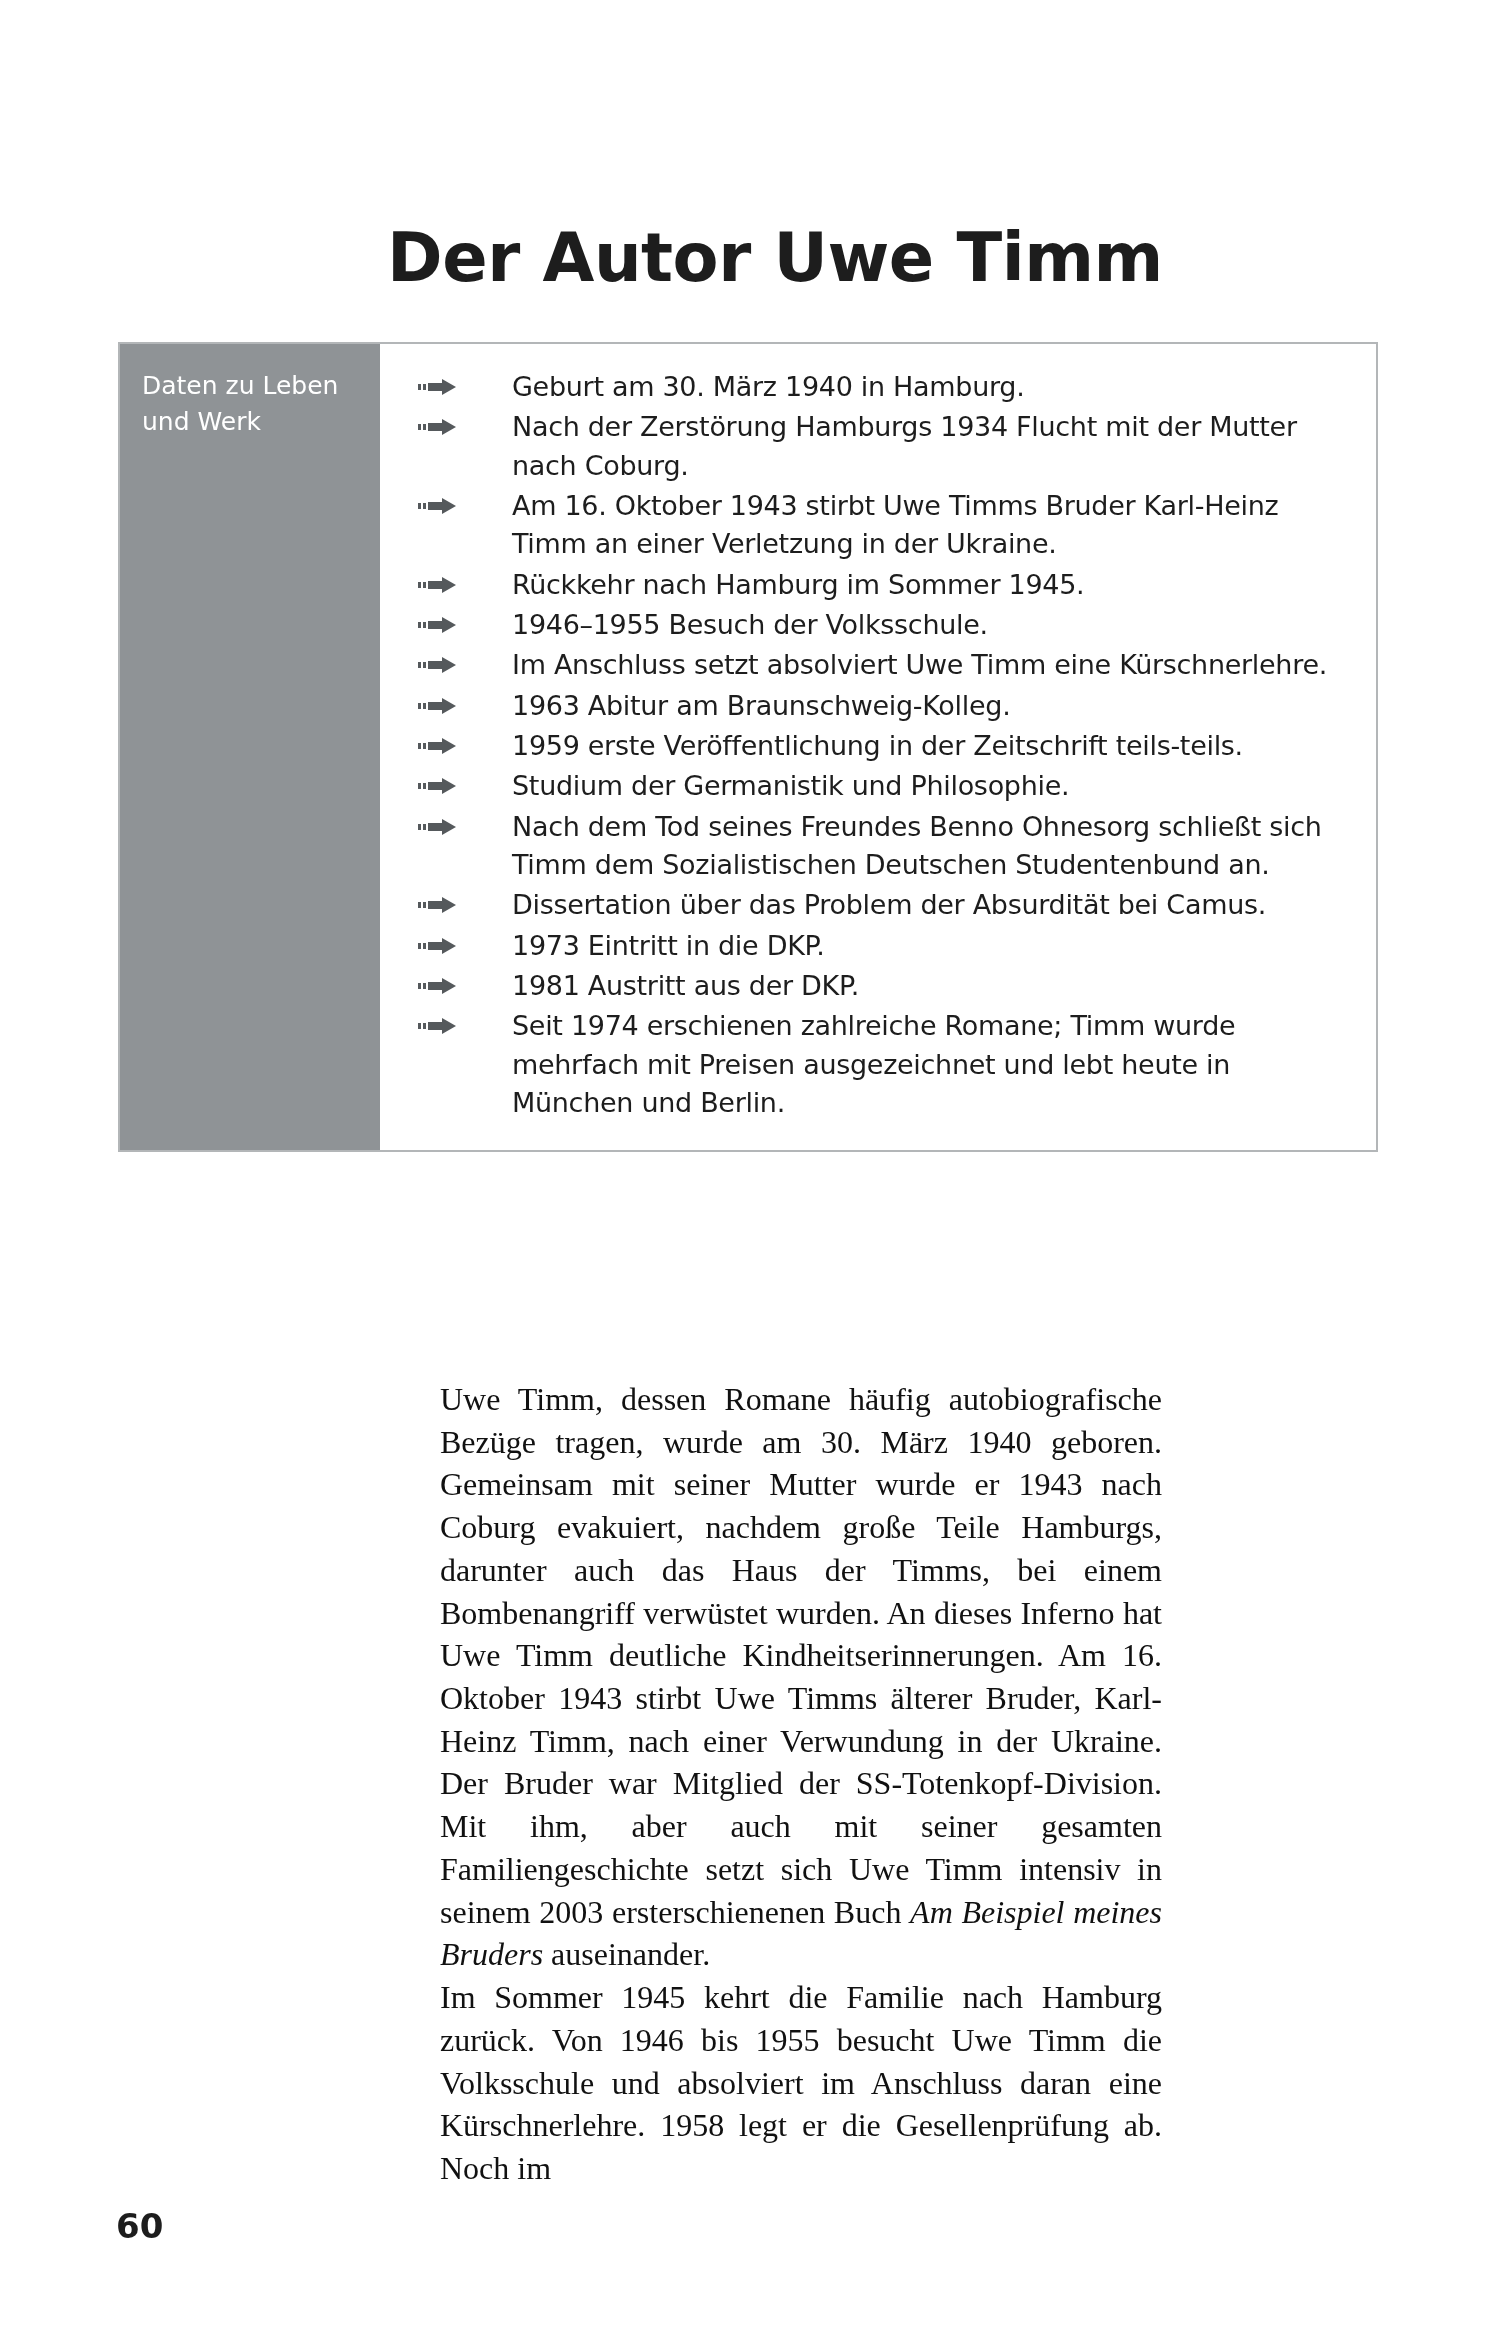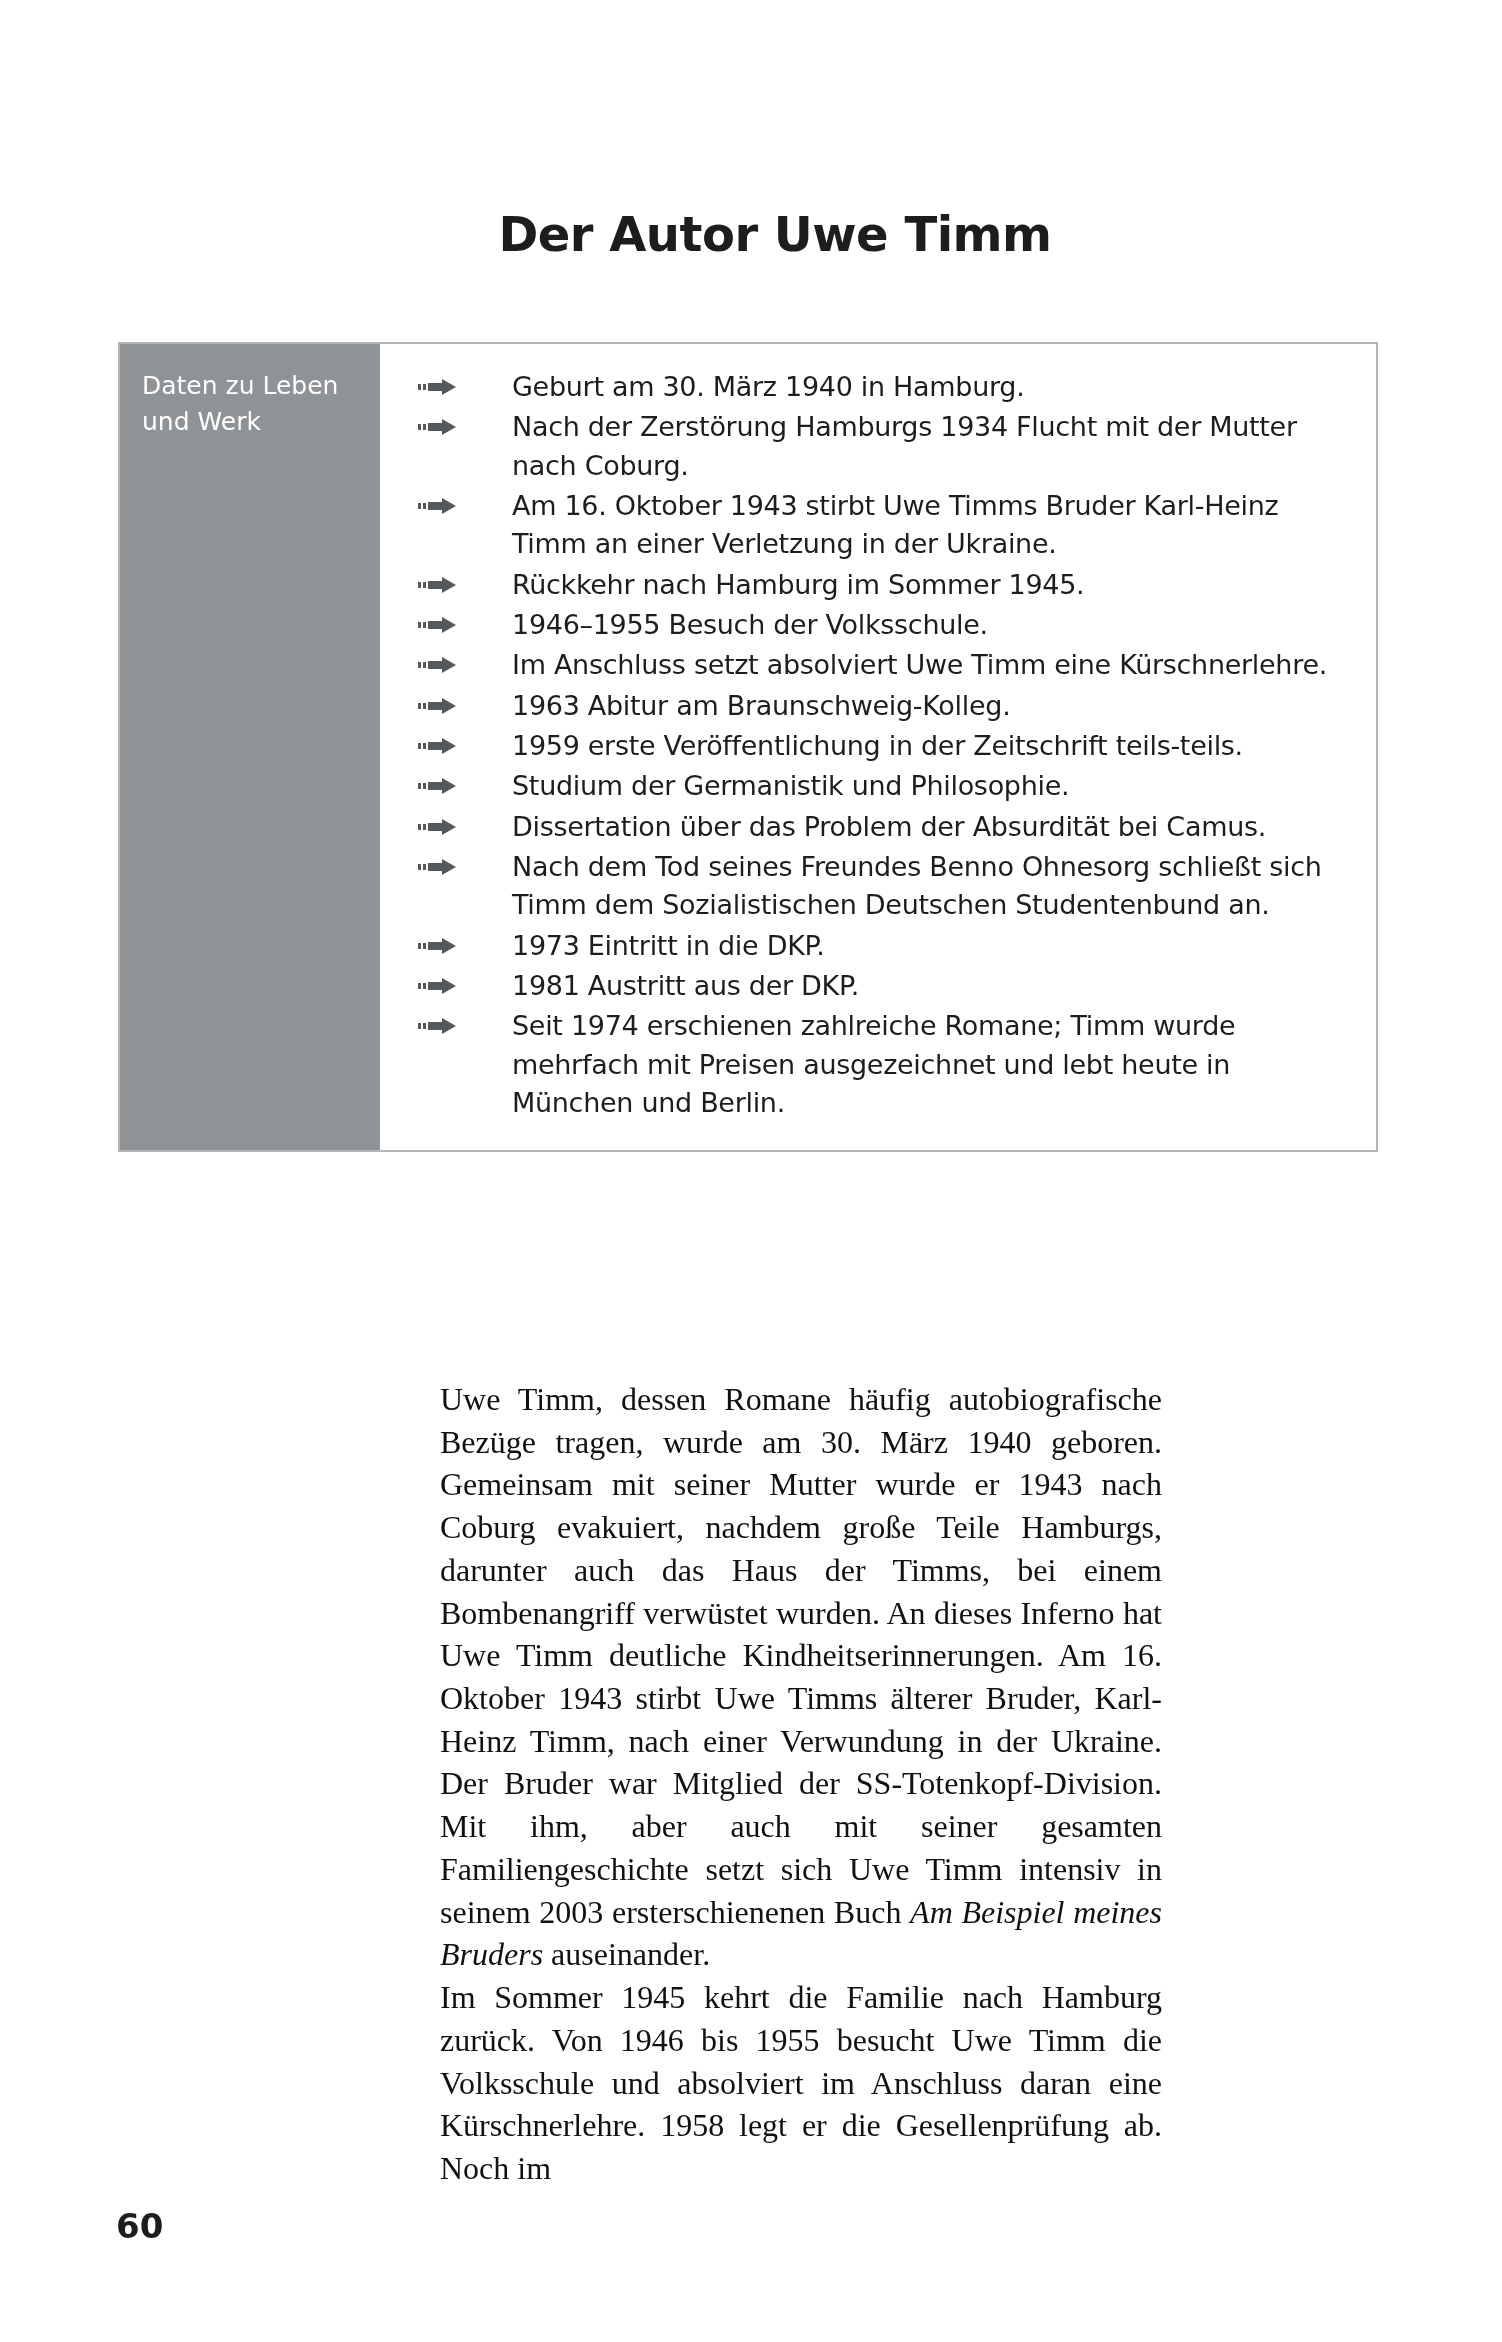--- a/index.html
+++ b/index.html
@@ -23,21 +23,21 @@
 
   
   .page-title {
     position: absolute;
     left: 0;
     right: 0;
     top: 174px;
     text-align: center;
     font-family: "DejaVu Sans", sans-serif;
     font-weight: bold;
-    font-size: 48px;
+    font-size: 67px;
     letter-spacing: -0.5px;
     color: #1d1d1d;
     padding-left: 48px;
   }
 
   
   .info-box {
     position: absolute;
     left: 118px;
     top: 342px;
@@ -256,33 +256,33 @@
 
         <li>
           <span class="arrow-icon">
             <svg width="42" height="18" viewBox="0 0 42 18" xmlns="http://www.w3.org/2000/svg">
               <rect x="0" y="6" width="3" height="6" fill="#55595c"></rect>
               <rect x="5" y="6" width="3" height="6" fill="#55595c"></rect>
               <rect x="10" y="5" width="16" height="8" fill="#55595c"></rect>
               <polygon points="24,1 38,9 24,17" fill="#55595c"></polygon>
             </svg>
           </span>
+          <span>Nach dem Tod seines Freundes Benno Ohnesorg schließt sich Timm dem Sozialistischen Deutschen Studentenbund an.</span>
+        </li>
+
+        <li>
+          <span class="arrow-icon">
+            <svg width="42" height="18" viewBox="0 0 42 18" xmlns="http://www.w3.org/2000/svg">
+              <rect x="0" y="6" width="3" height="6" fill="#55595c"></rect>
+              <rect x="5" y="6" width="3" height="6" fill="#55595c"></rect>
+              <rect x="10" y="5" width="16" height="8" fill="#55595c"></rect>
+              <polygon points="24,1 38,9 24,17" fill="#55595c"></polygon>
+            </svg>
+          </span>
           <span>Dissertation über das Problem der Absurdität bei Camus.</span>
-        </li>
-
-        <li>
-          <span class="arrow-icon">
-            <svg width="42" height="18" viewBox="0 0 42 18" xmlns="http://www.w3.org/2000/svg">
-              <rect x="0" y="6" width="3" height="6" fill="#55595c"></rect>
-              <rect x="5" y="6" width="3" height="6" fill="#55595c"></rect>
-              <rect x="10" y="5" width="16" height="8" fill="#55595c"></rect>
-              <polygon points="24,1 38,9 24,17" fill="#55595c"></polygon>
-            </svg>
-          </span>
-          <span>Nach dem Tod seines Freundes Benno Ohnesorg schließt sich Timm dem Sozialistischen Deutschen Studentenbund an.</span>
         </li>
 
         <li>
           <span class="arrow-icon">
             <svg width="42" height="18" viewBox="0 0 42 18" xmlns="http://www.w3.org/2000/svg">
               <rect x="0" y="6" width="3" height="6" fill="#55595c"></rect>
               <rect x="5" y="6" width="3" height="6" fill="#55595c"></rect>
               <rect x="10" y="5" width="16" height="8" fill="#55595c"></rect>
               <polygon points="24,1 38,9 24,17" fill="#55595c"></polygon>
             </svg>

